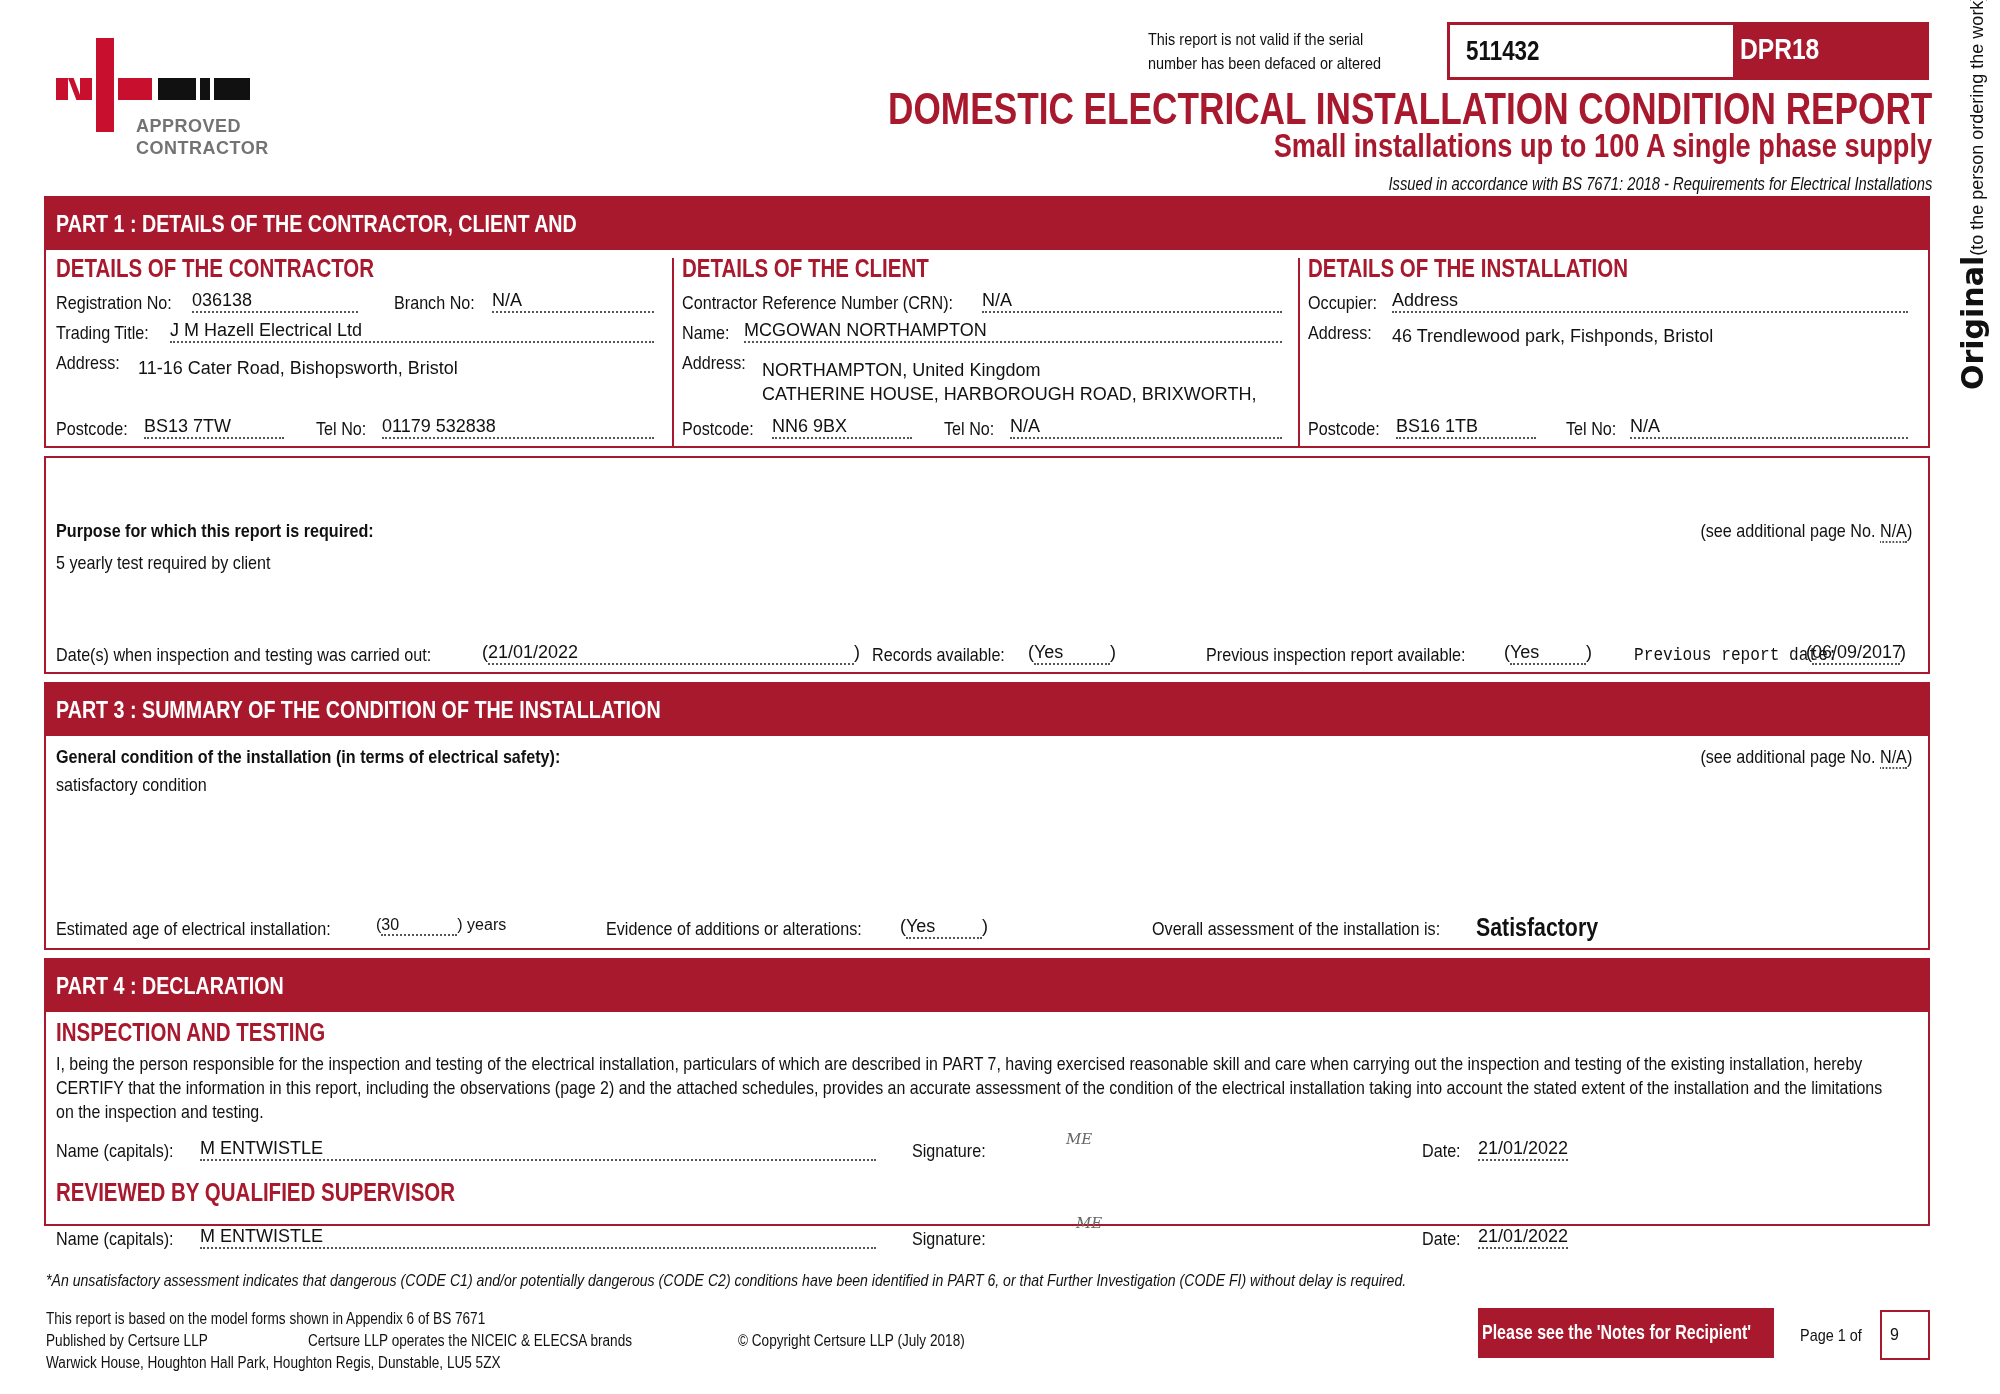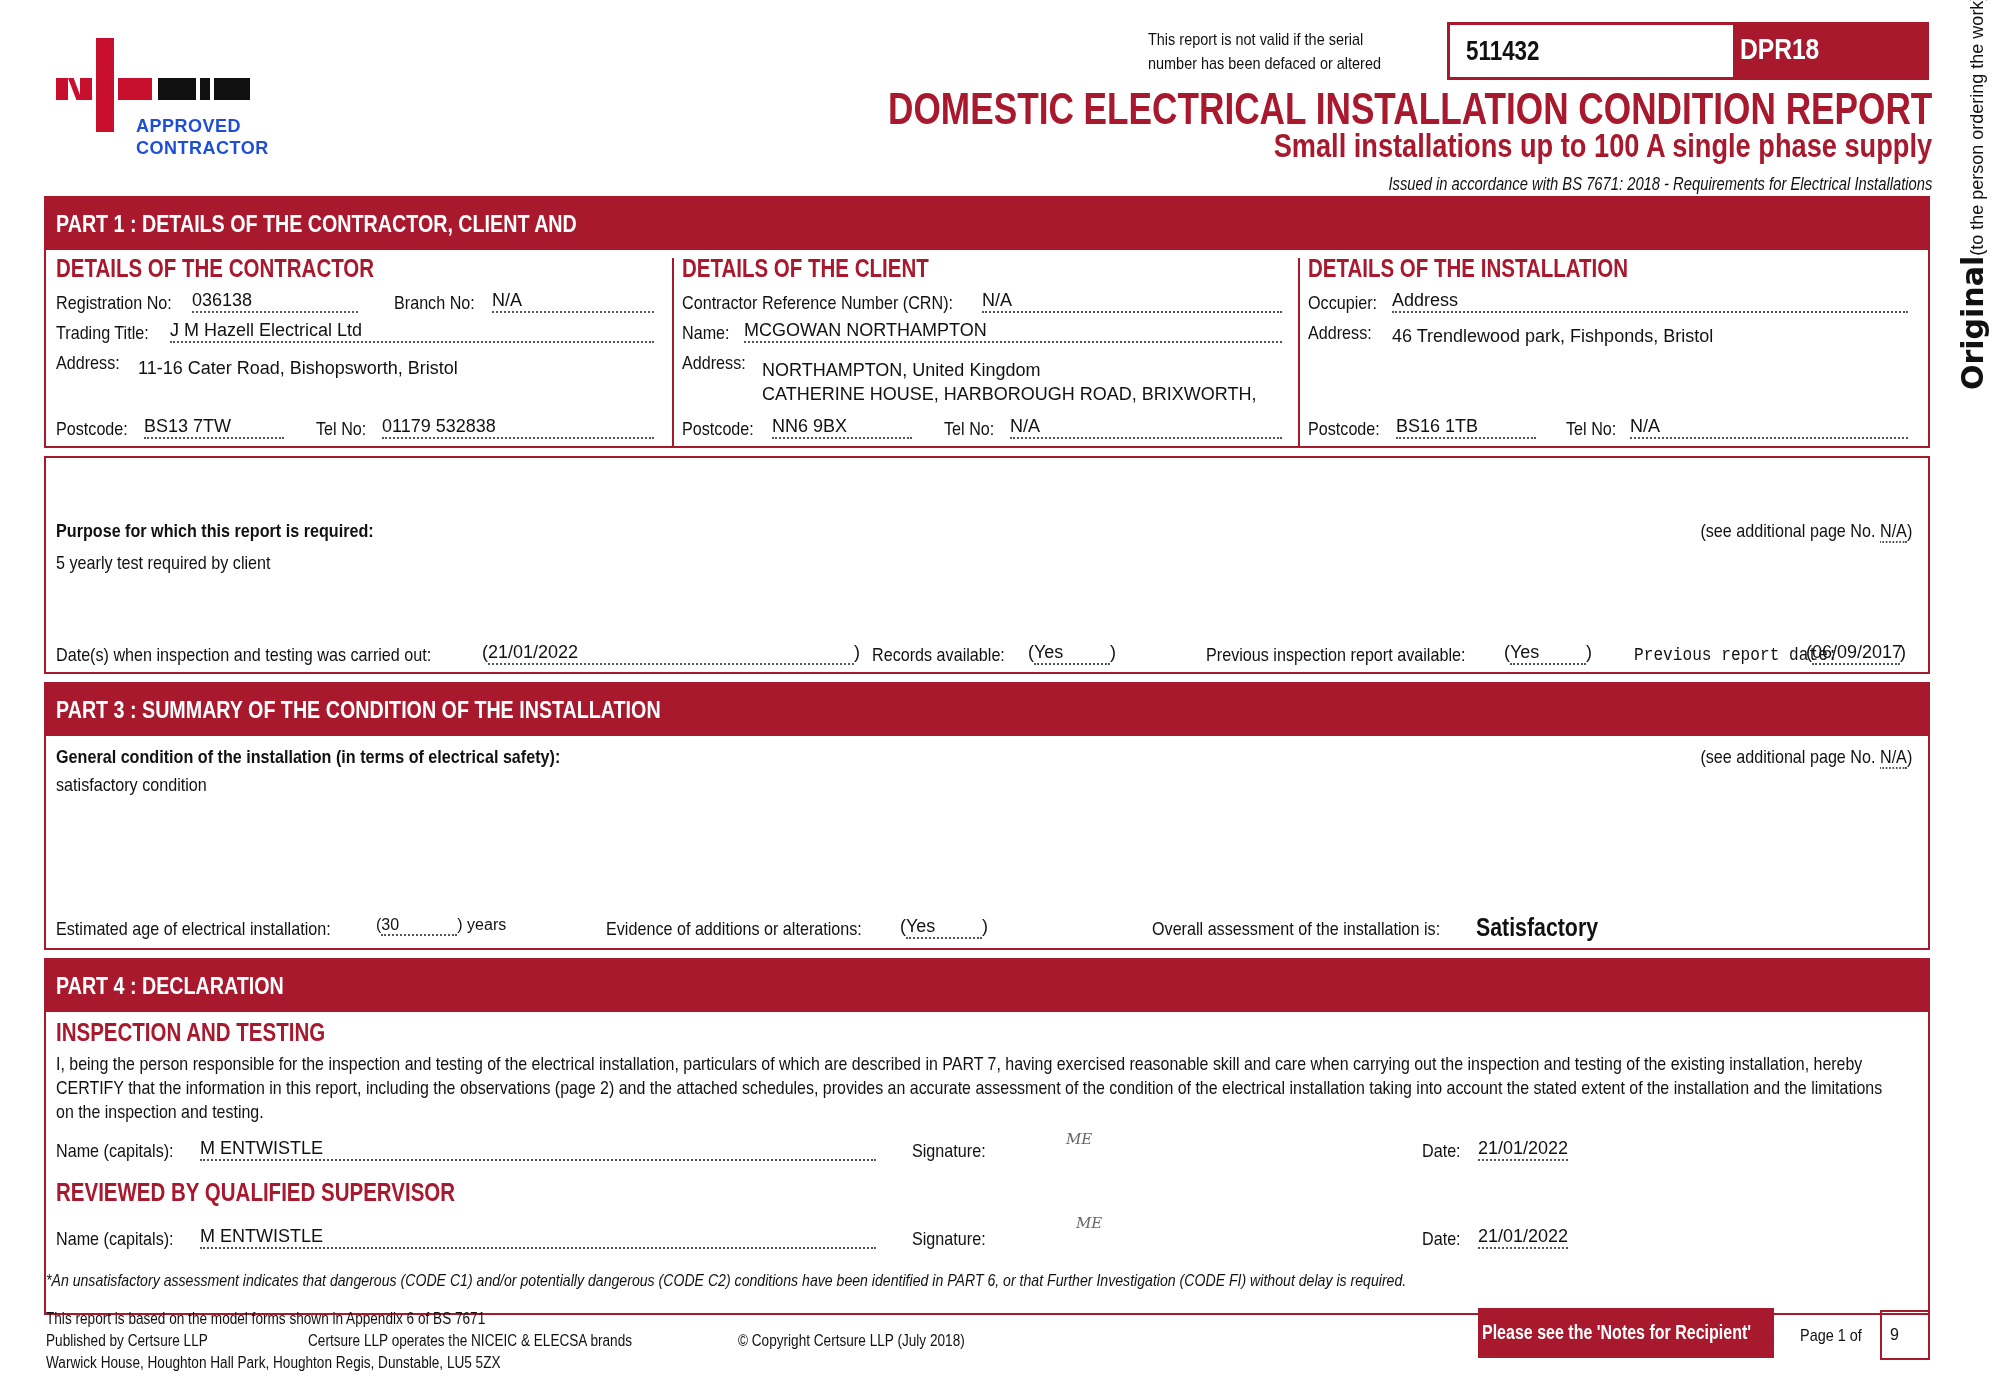--- a/index.html
+++ b/index.html
@@ -3,21 +3,21 @@
 <meta charset="utf-8">
 <style>
   * { box-sizing: border-box; margin: 0; padding: 0; }
   html, body { width: 2000px; height: 1394px; background: #ffffff; overflow: hidden; }
   body { position: relative; font-family: "Liberation Sans", sans-serif; color: #111; }
 
   
   .logo { position: absolute; left: 56px; top: 38px; width: 220px; height: 130px; }
   .logo .bar { position: absolute; background: #c8102e; }
   .logo .blk { position: absolute; background: #111; }
-  .logo-text { position: absolute; left: 136px; top: 115px; font-weight: bold; font-size: 18px; line-height: 22px; letter-spacing: 0.5px; color: #1d4ed8; }
+  .logo-text { position: absolute; left: 136px; top: 115px; font-weight: bold; font-size: 18px; line-height: 22px; letter-spacing: 0.5px; color: #737373; }
 
   
   .serial-note { position: absolute; left: 1148px; top: 28px; font-size: 17px; line-height: 24px; color: #111; transform: scaleX(0.85); transform-origin: left top; }
   .serial-box { position: absolute; left: 1447px; top: 22px; width: 289px; height: 58px; border: 3px solid #a8192e; background: #fff; }
   .serial-number { position: absolute; left: 16px; top: 10px; font-size: 28px; font-weight: bold; transform: scaleX(0.8); transform-origin: left top; }
   .form-code { position: absolute; left: 1736px; top: 22px; width: 193px; height: 58px; background: #a8192e; color: #fff; font-size: 30px; font-weight: bold; padding: 10px 4px; transform-origin: left top; }
   .form-code span { display: inline-block; transform: scaleX(0.82); transform-origin: left top; }
   .main-title { position: absolute; right: 68px; top: 84px; font-size: 44px; font-weight: bold; color: #a8192e; white-space: nowrap; transform: scaleX(0.8); transform-origin: right top; }
   .sub-title { position: absolute; right: 68px; top: 126px; font-size: 34px; font-weight: bold; color: #a8192e; white-space: nowrap; transform: scaleX(0.8); transform-origin: right top; }
   .issued { position: absolute; right: 68px; top: 174px; font-size: 18px; font-style: italic; color: #111; white-space: nowrap; transform: scaleX(0.82); transform-origin: right top; }
@@ -153,21 +153,21 @@
   <div class="abs" style="left:10px;top:90px;"><span class="lbl">satisfactory condition</span></div>
 
   <div class="abs" style="left:10px;top:234px;"><span class="lbl">Estimated age of electrical installation:</span></div>
   <div class="abs" style="left:330px;top:232px;font-size:16px;">(<span style="display:inline-block;width:76px;border-bottom:2px dotted #555;">30</span>) <span>years</span></div>
   <div class="abs" style="left:560px;top:234px;"><span class="lbl">Evidence of additions or alterations:</span></div>
   <div class="abs" style="left:854px;top:232px;font-size:18px;">(<span style="display:inline-block;width:76px;border-bottom:2px dotted #555;">Yes</span>)</div>
   <div class="abs" style="left:1106px;top:234px;"><span class="lbl">Overall assessment of the installation is:</span></div>
   <div class="abs" style="left:1430px;top:228px;"><span class="assess">Satisfactory</span></div>
 </div>
 
-<div class="part" style="top:958px;height:357px;">
+<div class="part" style="top:958px;height:268px;">
   <div class="part-header"><span>PART 4 : DECLARATION</span></div>
   <div class="abs" style="left:10px;top:58px;"><span class="sub-head">INSPECTION AND TESTING</span></div>
   <div class="abs" style="left:10px;top:92px;">
       <div class="para">I, being the person responsible for the inspection and testing of the electrical installation, particulars of which are described in PART 7, having exercised reasonable skill and care when carrying out the inspection and testing of the existing installation, hereby CERTIFY that the information in this report, including the observations (page 2) and the attached schedules, provides an accurate assessment of the condition of the electrical installation taking into account the stated extent of the installation and the limitations on the inspection and testing.</div>
     </div>
 
   <div class="abs" style="left:10px;top:180px;"><span class="lbl">Name (capitals):</span></div>
   <div class="abs" style="left:154px;top:178px;width:676px;border-bottom:2px dotted #555;font-size:18px;"><span>M ENTWISTLE</span></div>
   <div class="abs" style="left:866px;top:180px;"><span class="lbl">Signature:</span></div>
   <div class="abs sig" style="left:1020px;top:170px;"><span>ME</span></div>

